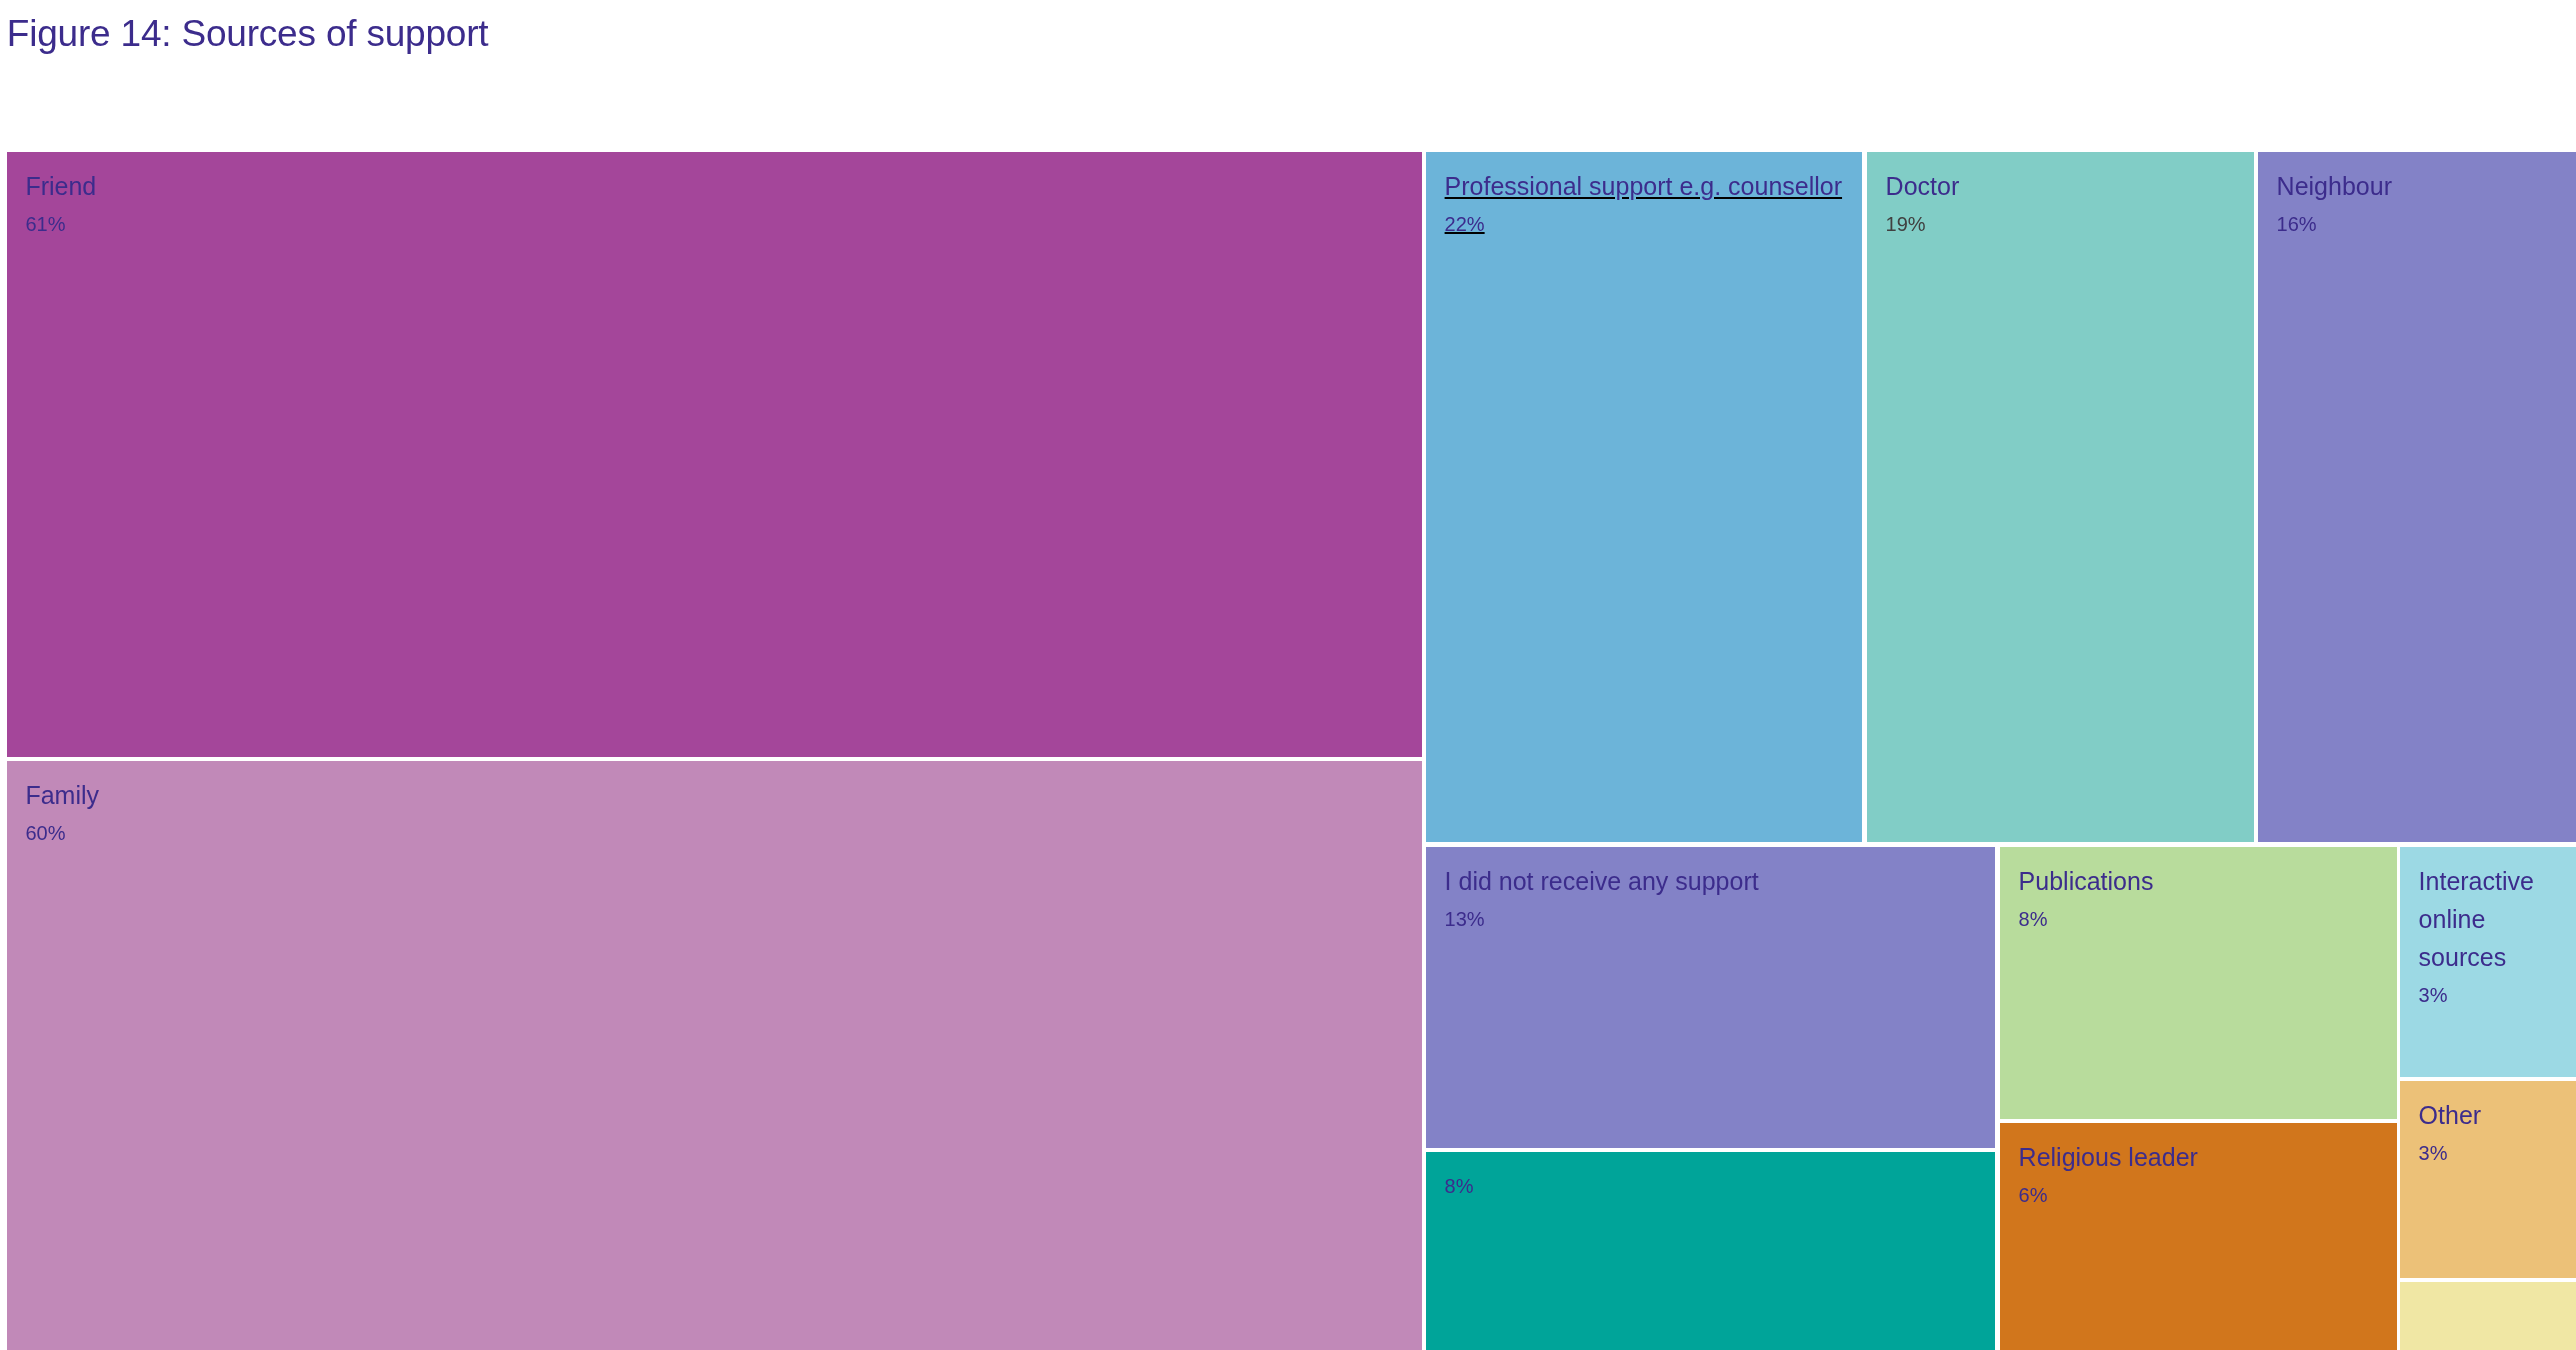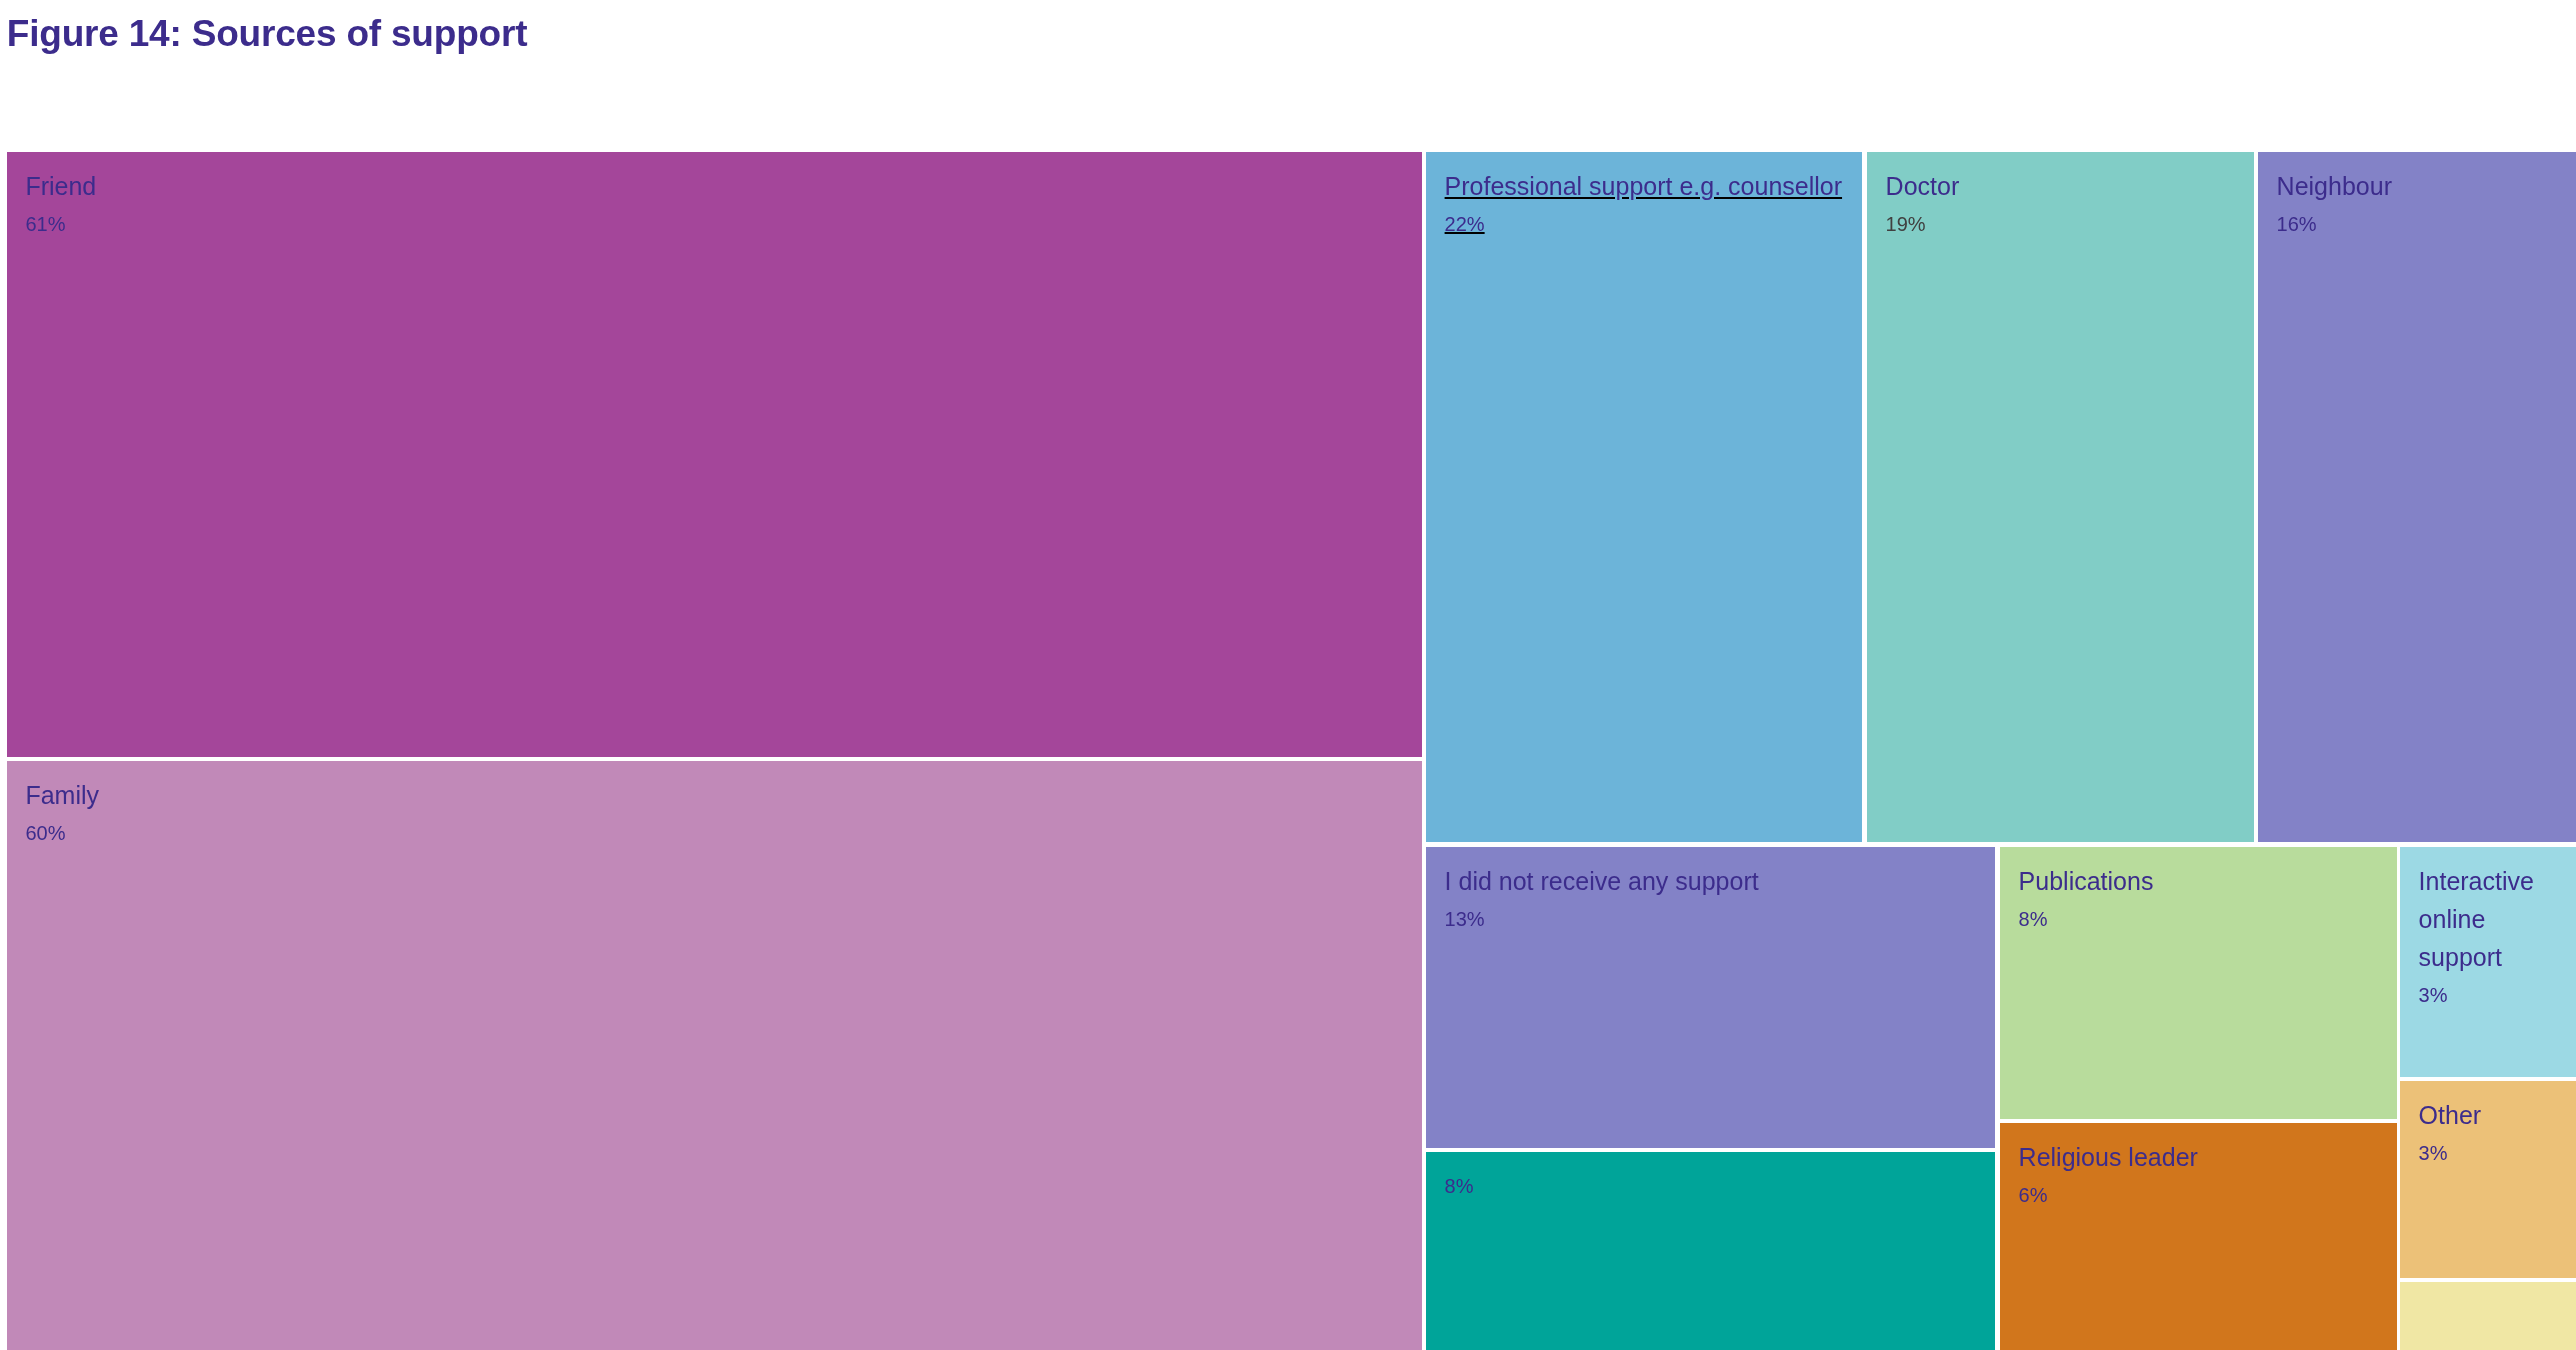--- a/index.html
+++ b/index.html
@@ -21,21 +21,21 @@
     background: #ffffff;
   }
   #chart-title {
     position: absolute;
     left: 6.8px;
     top: 6.8px;
     width: 1688px;
     height: 54px;
     line-height: 54px;
     font-size: 37px;
-    font-weight: 700;
+    font-weight: 400;
     color: #3c2c8c;
     letter-spacing: -0.2px;
     white-space: nowrap;
   }
   #treemap {
     position: absolute;
     left: 0;
     top: 0;
     width: 2576px;
     height: 1350px;
@@ -94,21 +94,21 @@
       </div>
       <div class="tile" style="left: 1426px; top: 847px; width: 569px; height: 301px; background: rgb(131, 130, 199);">
         <span class="tile-label" style="color: rgb(60, 44, 140);">I did not receive any support</span>
         <span class="tile-value" style="color: rgb(60, 44, 140);">13%</span>
       </div>
       <div class="tile" style="left: 2000px; top: 847px; width: 397px; height: 272px; background: rgb(184, 220, 156);">
         <span class="tile-label" style="color: rgb(60, 44, 140);">Publications</span>
         <span class="tile-value" style="color: rgb(60, 44, 140);">8%</span>
       </div>
       <div class="tile" style="left: 2400px; top: 847px; width: 176px; height: 230px; background: rgb(156, 217, 228);">
-        <span class="tile-label" style="color: rgb(60, 44, 140);">Interactive online support</span>
+        <span class="tile-label" style="color: rgb(60, 44, 140);">Interactive online sources</span>
         <span class="tile-value" style="color: rgb(60, 44, 140);">3%</span>
       </div>
       <div class="tile" style="left: 1426px; top: 1152px; width: 569px; height: 198px; background: rgb(0, 164, 153);">
         <span class="tile-value" style="color: rgb(60, 44, 140);">8%</span>
       </div>
       <div class="tile" style="left: 2000px; top: 1123px; width: 397px; height: 228px; background: rgb(209, 118, 28);">
         <span class="tile-label" style="color: rgb(60, 44, 140);">Religious leader</span>
         <span class="tile-value" style="color: rgb(60, 44, 140);">6%</span>
       </div>
       <div class="tile" style="left: 2400px; top: 1081px; width: 176px; height: 197px; background: rgb(236, 193, 120);">

